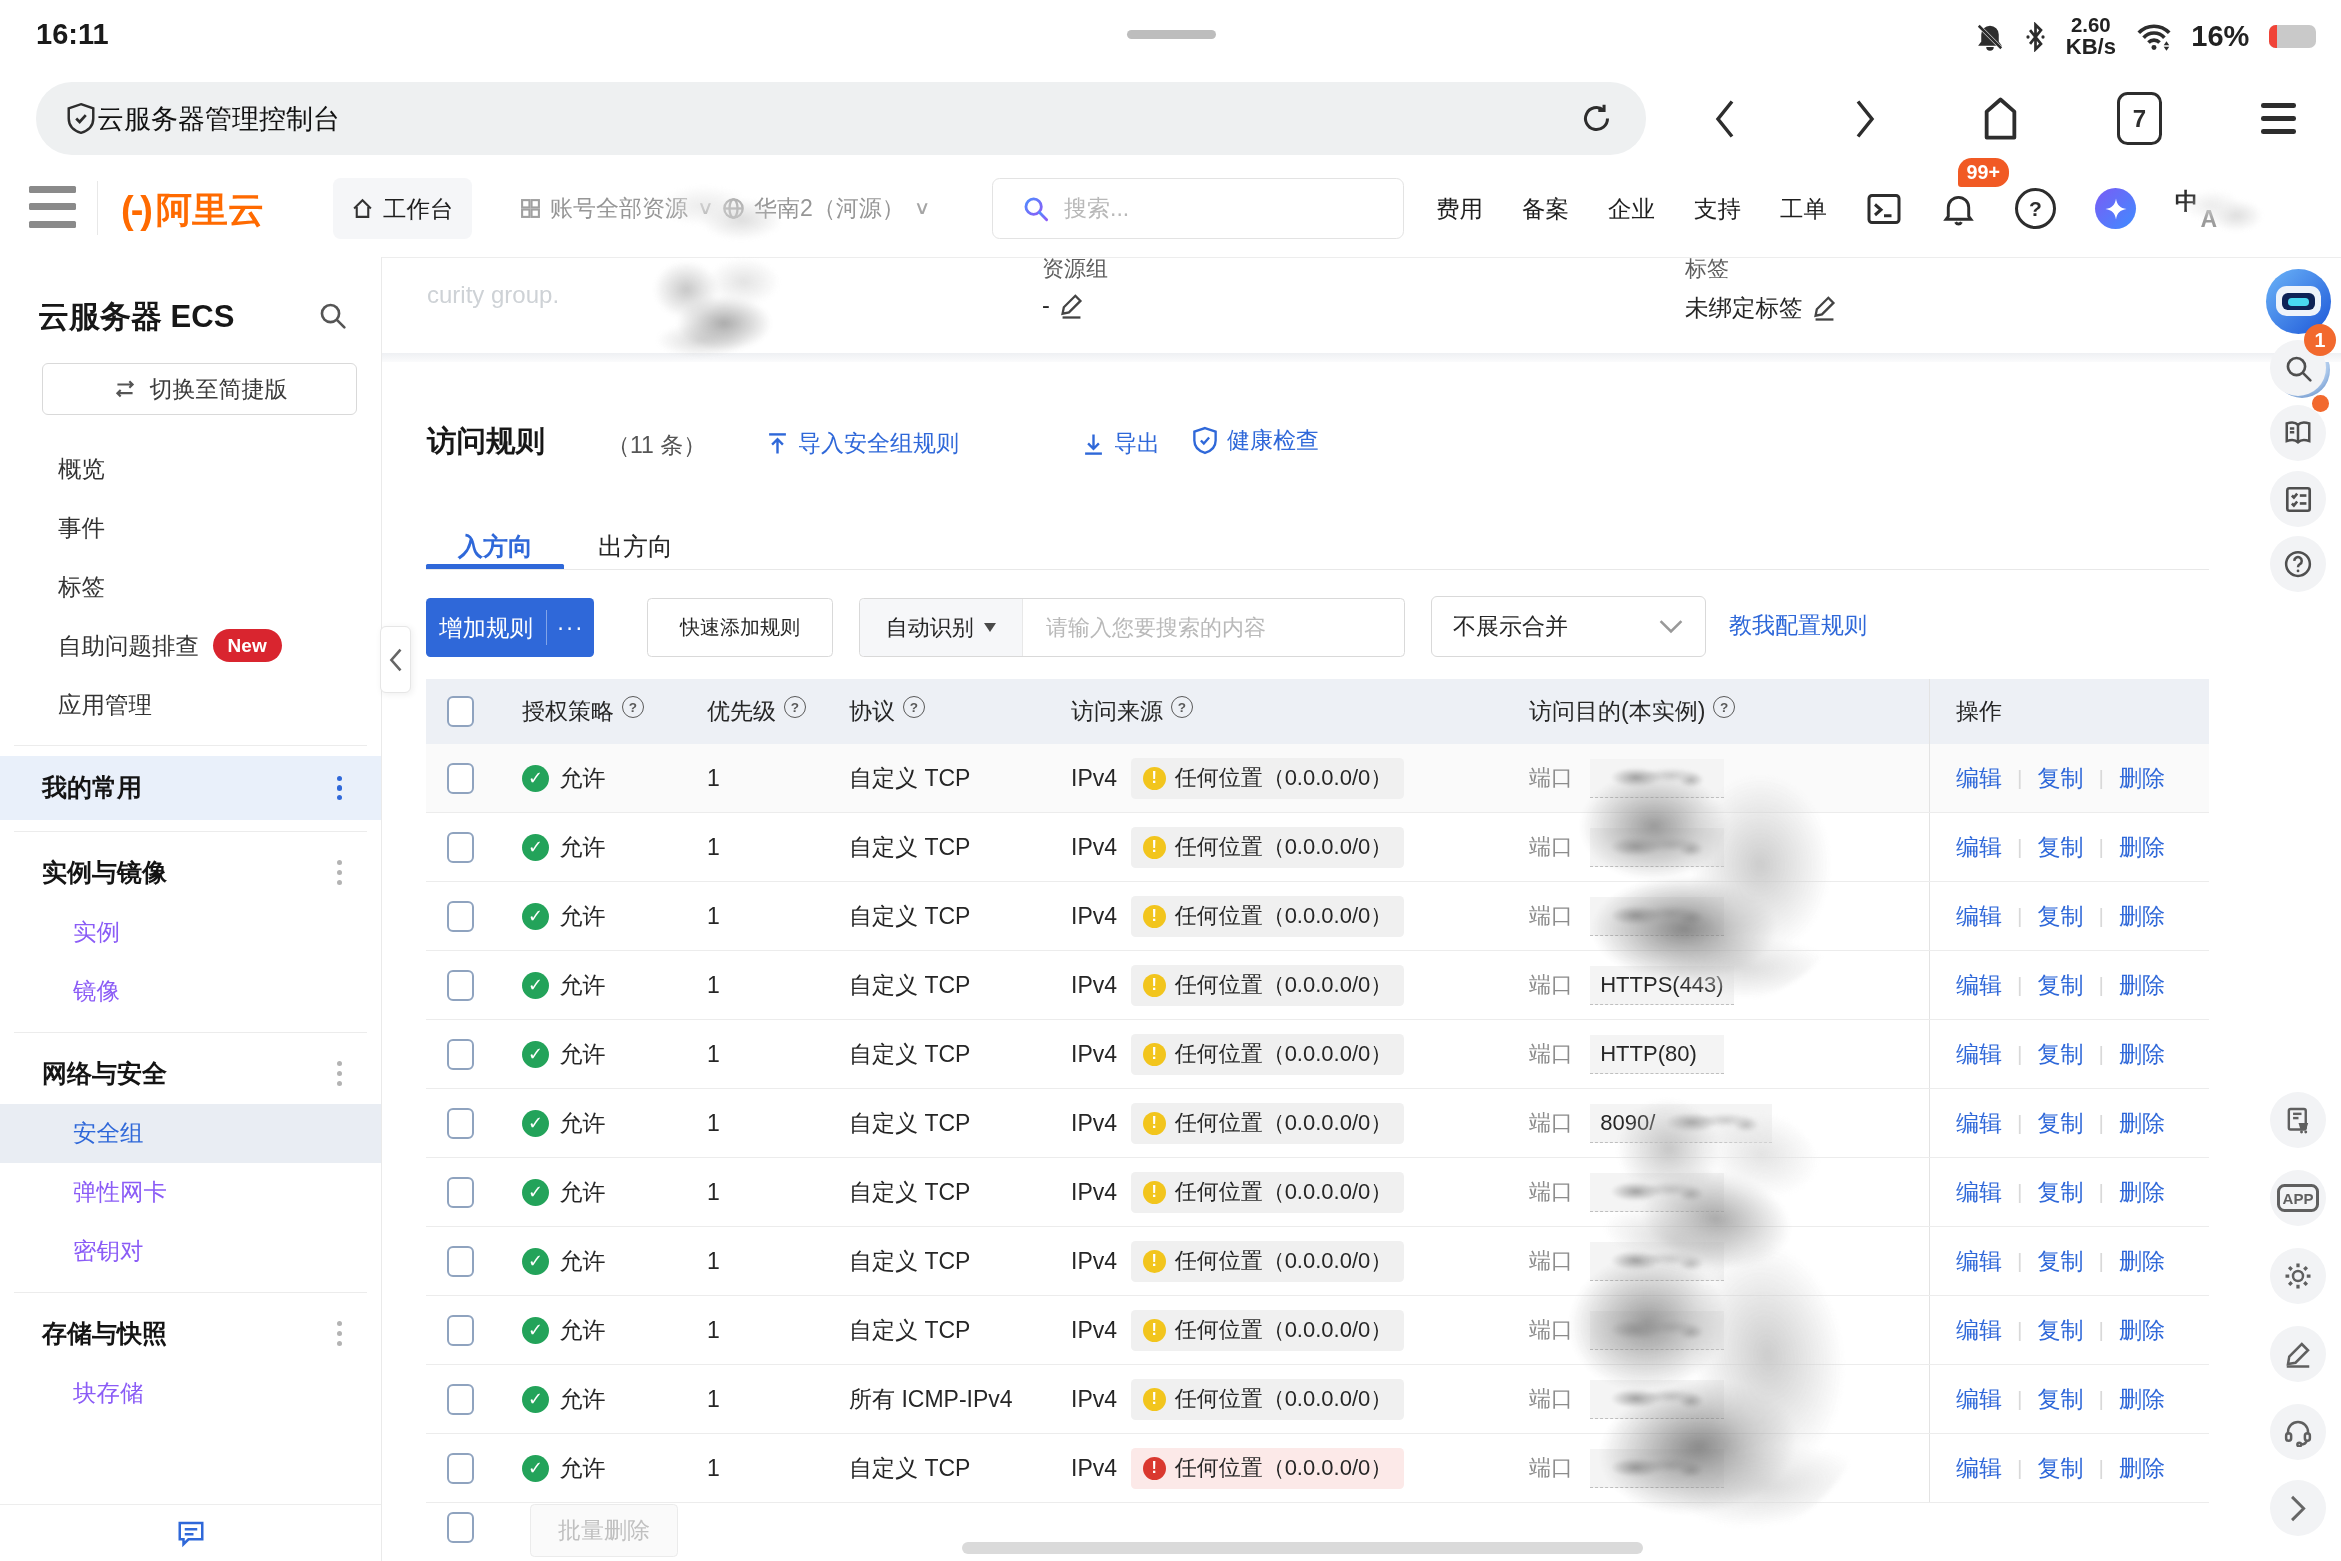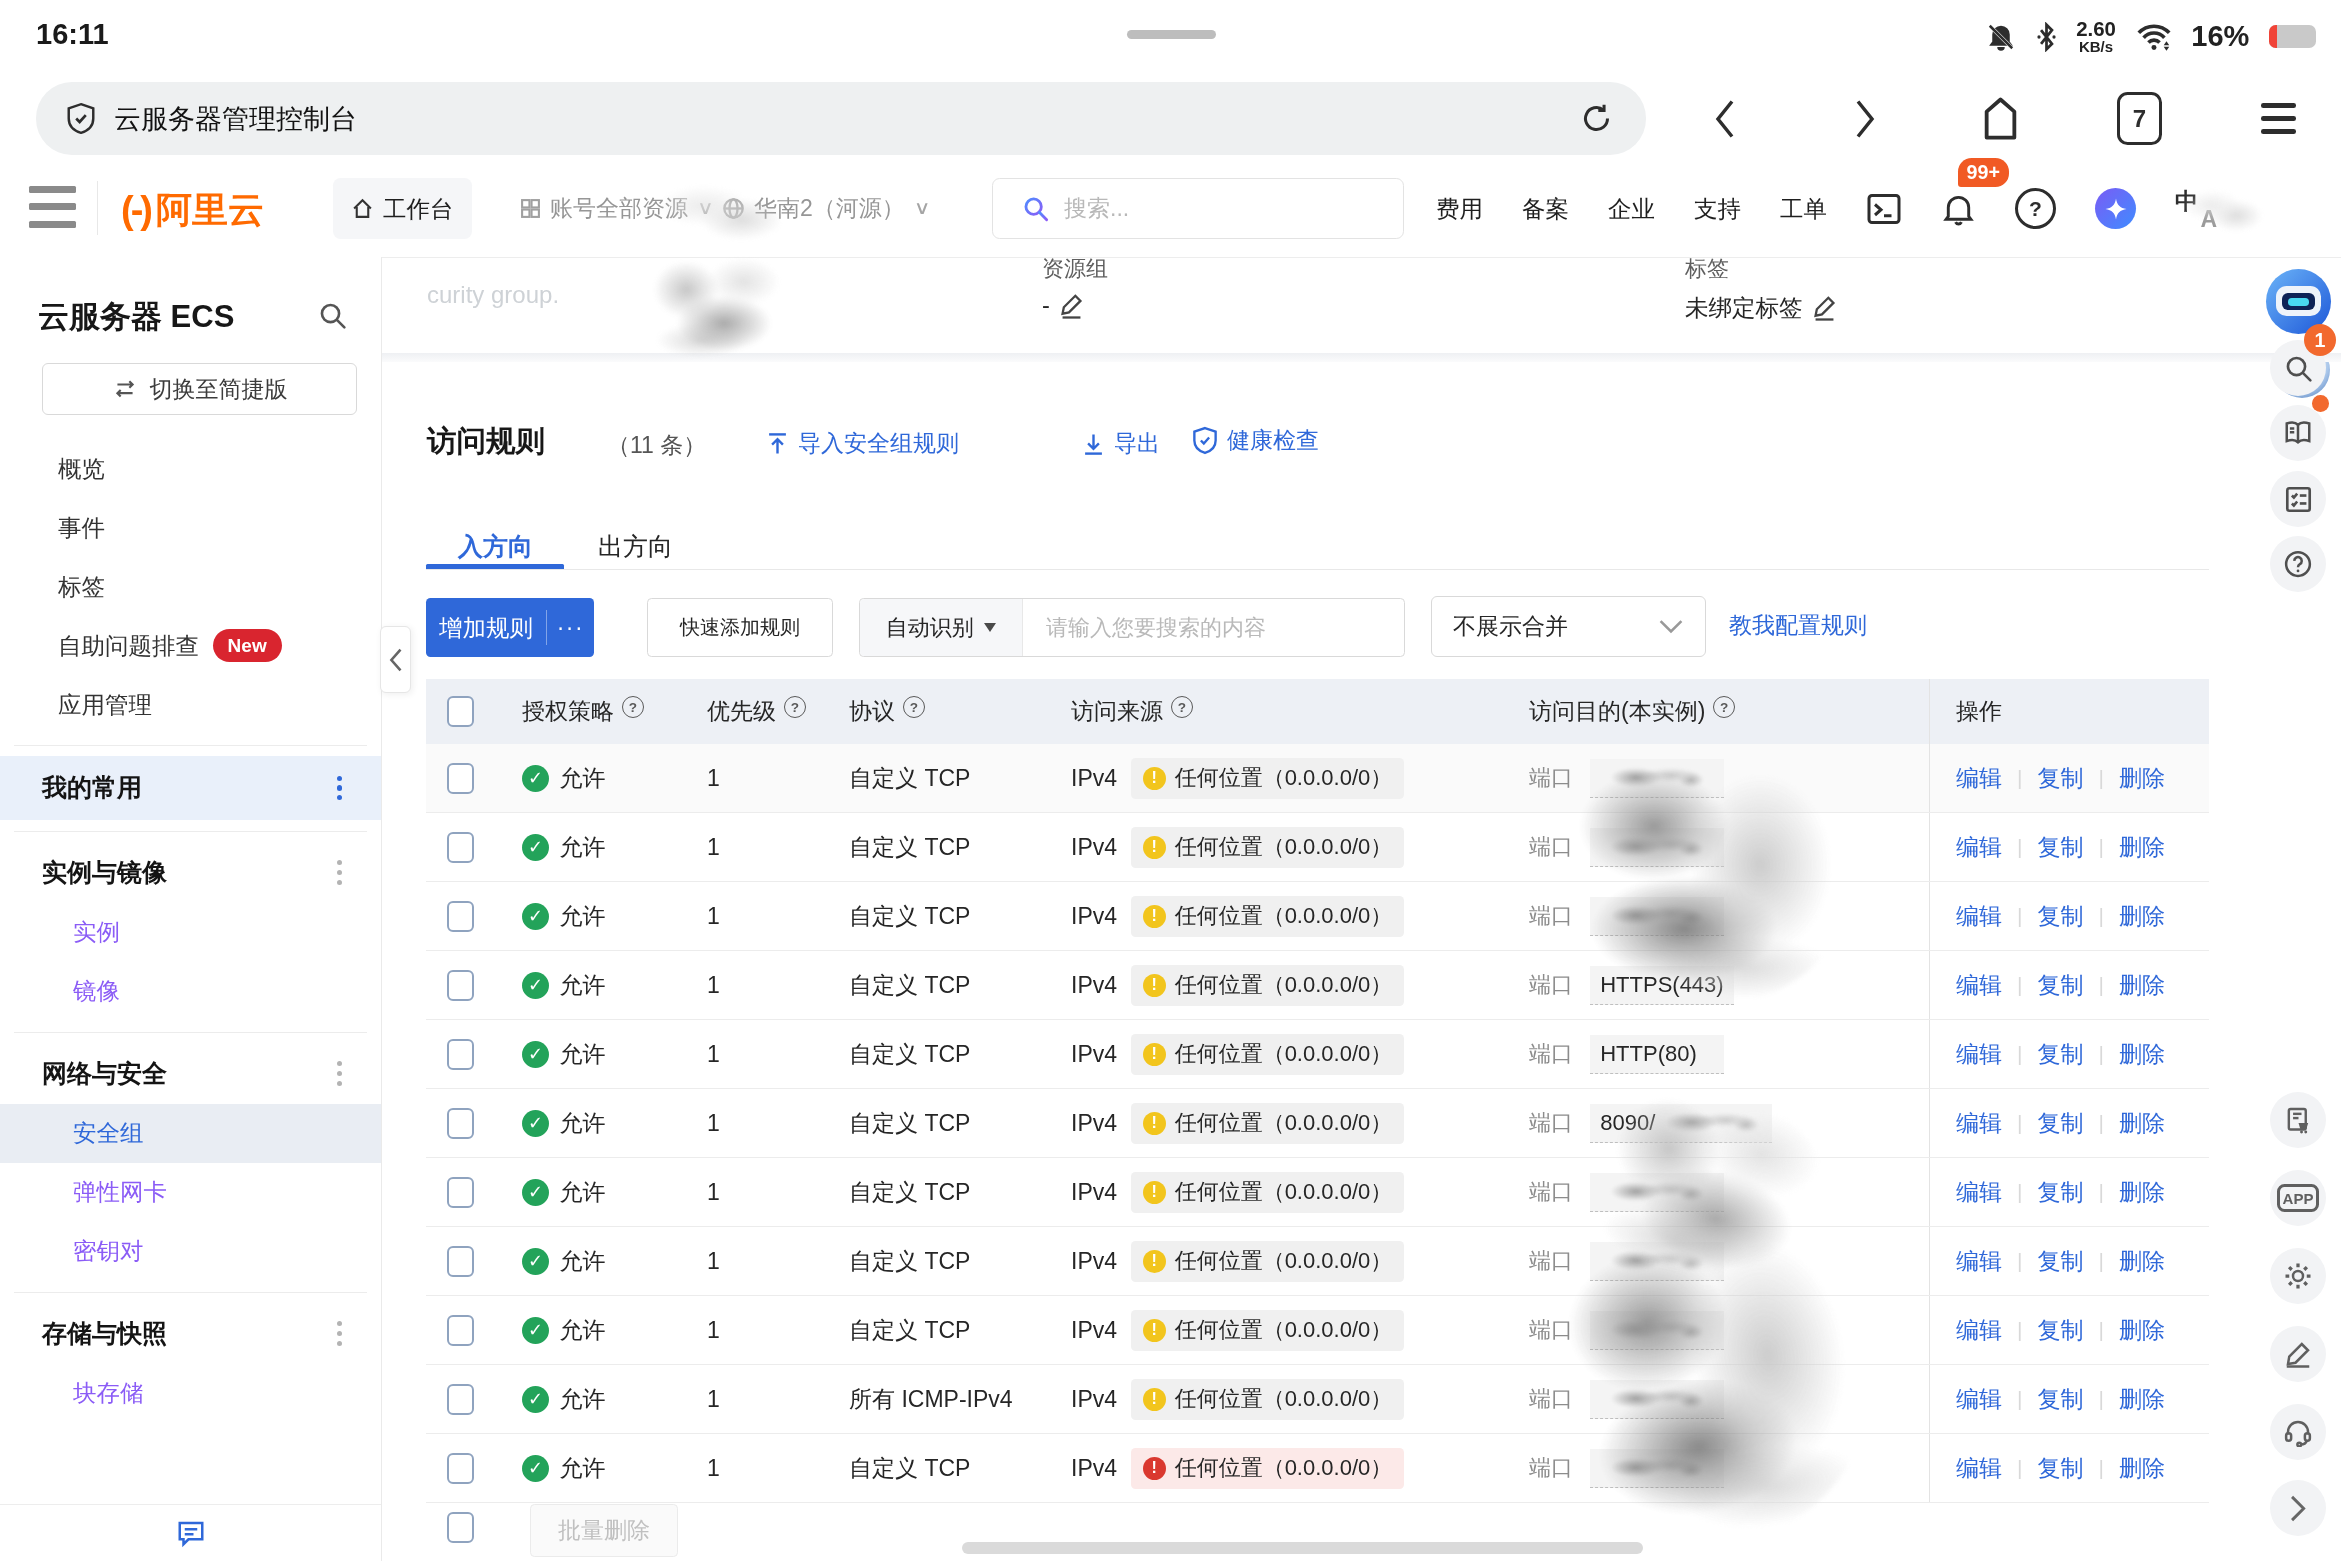--- a/index.html
+++ b/index.html
@@ -8,30 +8,30 @@
   .abs{position:absolute;}
   svg{display:block;}
 
   
   .statusbar{position:absolute;left:0;top:0;width:2342px;height:73px;background:#fff;}
   .sb-time{position:absolute;left:36px;top:18px;font-size:29px;font-weight:700;color:#1a1a1a;}
   .sb-handle{position:absolute;left:1127px;top:30px;width:89px;height:9px;border-radius:4.5px;background:#bdbdbd;}
   .sb-right{position:absolute;right:26px;top:0;height:73px;display:flex;align-items:center;gap:19.7px;}
   .sb-speed{display:flex;flex-direction:column;align-items:center;line-height:1;}
   .sb-speed b{font-size:20.4px;color:#222;}
-  .sb-speed span{font-size:15px;color:#222;font-weight:700;}
+  .sb-speed span{font-size:22px;color:#222;font-weight:700;}
   .sb-pct{font-size:29px;font-weight:600;color:#222;}
   .battery{position:relative;width:47px;height:23px;border-radius:6.8px;background:#c9c9c9;overflow:hidden;}
   .battery i{position:absolute;left:0;top:0;bottom:0;width:16%;background:#f04438;}
   .battery:after{content:"";position:absolute;right:-4.5px;top:6.8px;width:3.8px;height:9px;background:#c9c9c9;border-radius:1.5px;}
 
   
   .browserbar{position:absolute;left:0;top:73px;width:2342px;height:88px;background:#fff;}
   .urlpill{position:absolute;left:36px;top:9px;width:1610px;height:73px;border-radius:36px;background:#eef0f1;display:flex;align-items:center;}
-  .urlpill .title{font-size:27px;color:#121212;margin-left:18px;}
+  .urlpill .title{font-size:27px;color:#121212;margin-left:1px;}
   .nav-ic{position:absolute;top:9px;width:73px;height:73px;display:flex;align-items:center;justify-content:center;}
   .tabbox{width:39px;height:47px;border:3.8px solid #2d2d2d;border-radius:10.6px;display:flex;align-items:center;justify-content:center;font-size:24px;font-weight:600;color:#2d2d2d;}
   .burger{display:flex;flex-direction:column;gap:8.3px;}
   .burger i{width:35px;height:4.5px;background:#2d2d2d;border-radius:2.3px;}
 
   
   .topnav{position:absolute;left:0;top:160px;width:2342px;height:97px;background:#fff;border-bottom:0.8px solid #ededed;}
   .tn-burger{position:absolute;left:29px;top:26px;display:flex;flex-direction:column;gap:10.6px;cursor:pointer;}
   .tn-burger i{width:47px;height:6.8px;background:#8a8a8a;border-radius:1.5px;}
   .tn-divider{position:absolute;left:97px;top:21px;width:0.8px;height:54px;background:#e8e8e8;}

